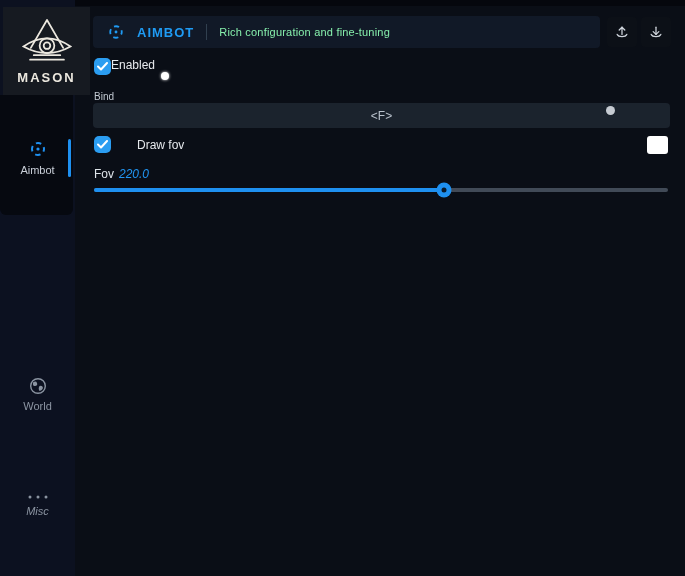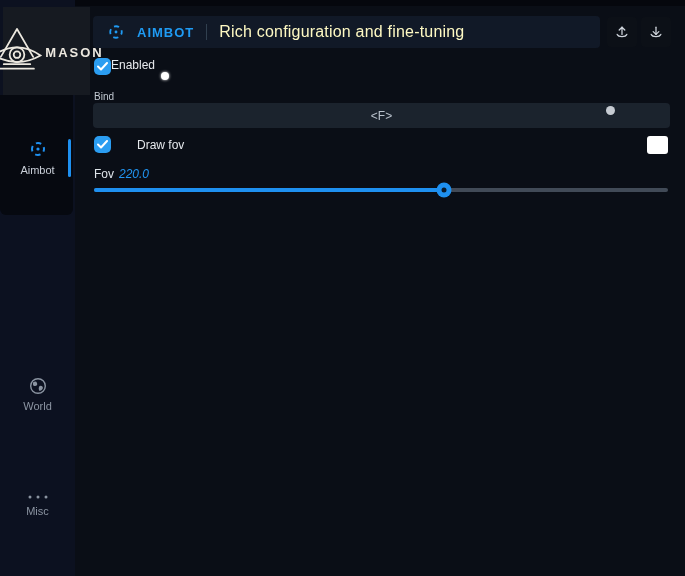--- a/index.html
+++ b/index.html
@@ -7,43 +7,43 @@
     width:685px;height:576px;position:relative;overflow:hidden;
     background:#05070d;
     font-family:"Liberation Sans","DejaVu Sans",sans-serif;
     -webkit-font-smoothing:antialiased;
   }
   
   .sidebar{position:absolute;left:0;top:0;width:75px;height:576px;background:#0c1120;}
   .main{position:absolute;left:75px;top:6px;width:610px;height:570px;background:#0a0e16;}
   .logo-card{
     position:absolute;left:3px;top:7px;width:87px;height:88px;background:#161a21;
-    display:flex;flex-direction:row;align-items:center;justify-content:center;z-index:5;
+    display:flex;flex-direction:column;align-items:center;justify-content:center;z-index:5;
   }
   .logo-card .brand{
     color:#ece8df;font-size:13px;font-weight:bold;letter-spacing:2px;margin-top:3px;
   }
   
   .nav-item{position:absolute;left:0;width:75px;display:flex;flex-direction:column;align-items:center;gap:5px;cursor:pointer;}
   .nav-item .lbl{font-size:11px;color:#8b94a1;}
   .nav-active-bg{position:absolute;left:0;top:95px;width:73px;height:120px;background:#060910;border-radius:0 0 6px 6px;}
   .nav-accent{position:absolute;left:68px;top:139px;width:3px;height:38px;background:#1e90f0;border-radius:2px;}
   .nav-aimbot{top:139px;}
   .nav-aimbot .lbl{color:#c9cfd8;}
   .nav-visuals{top:259px;}
   .nav-world{top:377px;}
-  .nav-misc{top:494px;}
+  .nav-misc{top:494px;font-style:italic;}
   
   .header-bar{
     position:absolute;left:18px;top:10px;width:507px;height:32px;background:#111927;border-radius:4px;
     display:flex;align-items:center;padding:0 14px;box-sizing:border-box;gap:12px;
   }
   .header-title{color:#1f9bf4;font-size:13px;font-weight:bold;letter-spacing:1px;}
   .header-sep{width:1px;height:16px;background:#31404f;}
-  .header-sub{color:#fef9c3;font-size:16px;letter-spacing:.2px;}
+  .header-sub{color:#86efac;font-size:11px;letter-spacing:.2px;}
   .icon-btn{
     position:absolute;top:11px;width:30px;height:30px;background:#0c1017;border-radius:4px;
     display:flex;align-items:center;justify-content:center;cursor:pointer;
   }
   .btn-upload{left:532px;}
   .btn-download{left:566px;}
   
   .checkbox{
     width:17px;height:17px;background:#2b9df1;border-radius:5px;
     display:flex;align-items:center;justify-content:center;cursor:pointer;flex:none;

